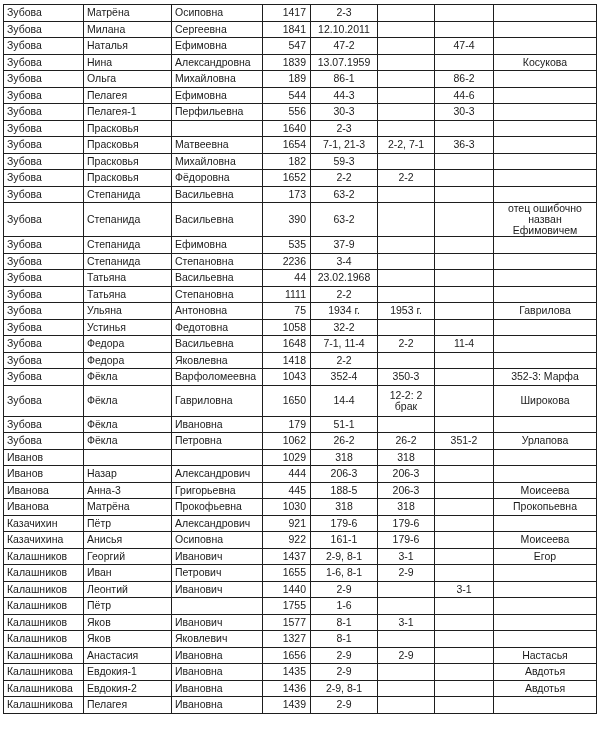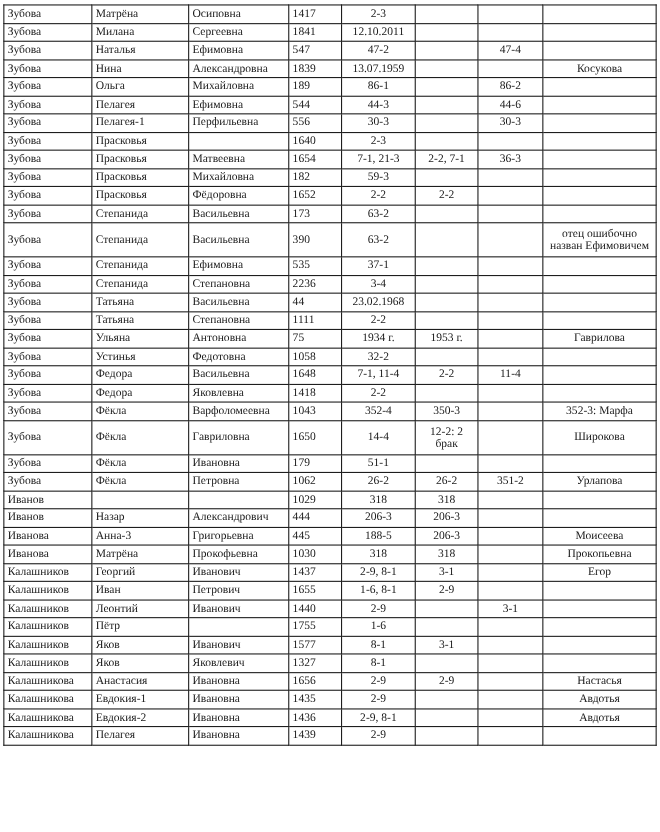--- a/index.html
+++ b/index.html
@@ -1,36 +1,36 @@
 <!DOCTYPE html>
 <html><head>
 <meta charset="utf-8">
 <style>
   html, body { margin: 0; padding: 0; background: #ffffff; }
   body { width: 600px; height: 756px; overflow: hidden; position: relative; }
   .sheet { position: absolute; left: 3px; top: 4px; }
   table {
     border-collapse: collapse;
     table-layout: fixed;
-    font-family: Liberation Serif, serif;
+    font-family: Liberation Sans, sans-serif;
     font-size: 10.5px;
     color: #1a1a1a;
   }
   td {
     border: 1.5px solid #1e1e1e;
     height: 15.5px;
     padding: 0 3px;
     white-space: nowrap;
     overflow: hidden;
     line-height: 11px;
     vertical-align: middle;
   }
   td.tall { height: 30px; white-space: normal; }
   td.c-surname, td.c-name, td.c-patr { text-align: left; }
-  td.c-id { padding-right: 4px; }
+  td.c-id { text-align: right; padding-right: 4px; }
   td.c-ref1, td.c-ref2, td.c-ref3, td.c-note { text-align: center; }
   td.c-note { white-space: normal; line-height: 11px; }
   td.c-ref2 { white-space: normal; }
 </style>
 </head>
 <body>
 
 <div class="sheet">
   <table>
     <colgroup>
@@ -172,21 +172,21 @@
           <td class="c-ref1 tall">63-2</td>
           <td class="c-ref2 tall"></td>
           <td class="c-ref3 tall"></td>
           <td class="c-note tall">отец ошибочно назван Ефимовичем</td>
         </tr>
         <tr>
           <td class="c-surname">Зубова</td>
           <td class="c-name">Степанида</td>
           <td class="c-patr">Ефимовна</td>
           <td class="c-id">535</td>
-          <td class="c-ref1">37-1</td>
+          <td class="c-ref1">37-9</td>
           <td class="c-ref2"></td>
           <td class="c-ref3"></td>
           <td class="c-note"></td>
         </tr>
         <tr>
           <td class="c-surname">Зубова</td>
           <td class="c-name">Степанида</td>
           <td class="c-patr">Степановна</td>
           <td class="c-id">2236</td>
           <td class="c-ref1">3-4</td>
@@ -328,20 +328,40 @@
           <td class="c-surname">Иванова</td>
           <td class="c-name">Матрёна</td>
           <td class="c-patr">Прокофьевна</td>
           <td class="c-id">1030</td>
           <td class="c-ref1">318</td>
           <td class="c-ref2">318</td>
           <td class="c-ref3"></td>
           <td class="c-note">Прокопьевна</td>
         </tr>
         <tr>
+          <td class="c-surname">Казачихин</td>
+          <td class="c-name">Пётр</td>
+          <td class="c-patr">Александрович</td>
+          <td class="c-id">921</td>
+          <td class="c-ref1">179-6</td>
+          <td class="c-ref2">179-6</td>
+          <td class="c-ref3"></td>
+          <td class="c-note"></td>
+        </tr>
+        <tr>
+          <td class="c-surname">Казачихина</td>
+          <td class="c-name">Анисья</td>
+          <td class="c-patr">Осиповна</td>
+          <td class="c-id">922</td>
+          <td class="c-ref1">161-1</td>
+          <td class="c-ref2">179-6</td>
+          <td class="c-ref3"></td>
+          <td class="c-note">Моисеева</td>
+        </tr>
+        <tr>
           <td class="c-surname">Калашников</td>
           <td class="c-name">Георгий</td>
           <td class="c-patr">Иванович</td>
           <td class="c-id">1437</td>
           <td class="c-ref1">2-9, 8-1</td>
           <td class="c-ref2">3-1</td>
           <td class="c-ref3"></td>
           <td class="c-note">Егор</td>
         </tr>
         <tr>

